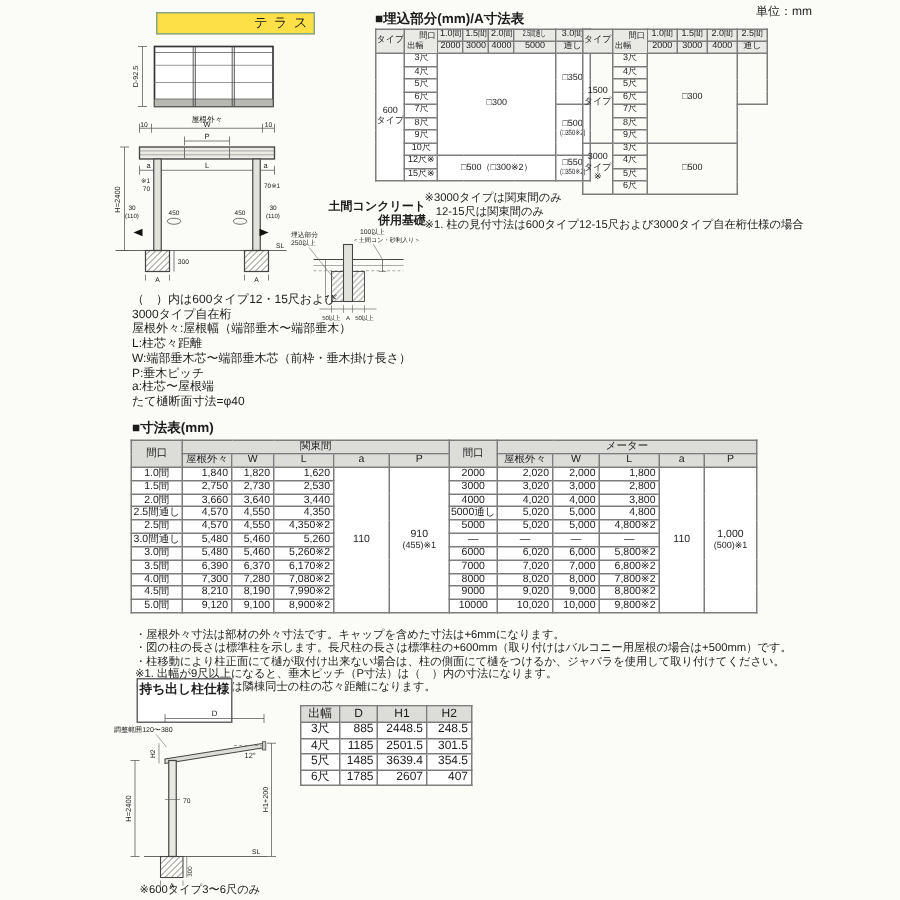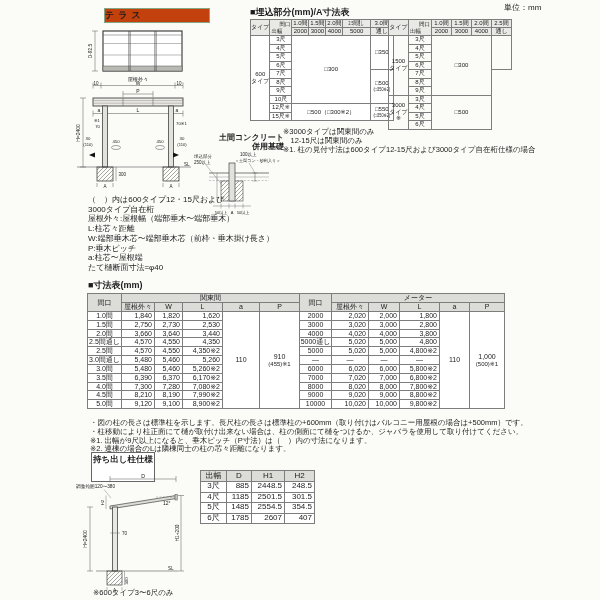--- a/index.html
+++ b/index.html
@@ -24,21 +24,21 @@
 .cant th{height:11px;background:#dcdcd9}
 .cant td{height:10.5px}
 .num{text-align:right;padding-right:2px}
 .cen{text-align:center}
 .mid{vertical-align:middle}
 .corner{position:relative;background:#e9e9e6 linear-gradient(to bottom right,
   transparent calc(50% - .5px),#7d7d7d calc(50% - .5px),#7d7d7d calc(50% + .5px),
   transparent calc(50% + .5px))}
 .corner .tr{position:absolute;top:1px;right:1px;font-size:5.5px}
 .corner .bl{position:absolute;bottom:1px;left:1px;font-size:5.5px}
-.badge{border:1px solid #84a684;background:#c2410c;text-align:left;font-weight:bold}
+.badge{border:1px solid #84a684;background:#fde047;text-align:right;font-weight:normal}
 .badge2{border:1px solid #666;background:#fff;text-align:center;font-weight:bold}
 .title{font-weight:bold;white-space:nowrap}
 .lines div{white-space:nowrap}
 .shrink2{display:inline-block;transform:scaleX(.58);transform-origin:50% 50%}
 svg text{fill:#1c1c1c}
 svg{overflow:visible}
 </style>
 </head>
 <body>
 
@@ -489,20 +489,21 @@
         <td class="num">8,900※2</td>
         <td class="cen">10000</td>
         <td class="num">10,020</td>
         <td class="num">10,000</td>
         <td class="num">9,800※2</td>
       </tr>
     </tbody>
 </table>
 
 <div class="abs lines" style="left:90px;top:419px;font-size:7.5px;line-height:8.8px">
+    <div>・屋根外々寸法は部材の外々寸法です。キャップを含めた寸法は+6mmになります。</div>
     <div>・図の柱の長さは標準柱を示します。長尺柱の長さは標準柱の+600mm（取り付けはバルコニー用屋根の場合は+500mm）です。</div>
     <div>・柱移動により柱正面にて樋が取付け出来ない場合は、柱の側面にて樋をつけるか、ジャバラを使用して取り付けてください。</div>
     <div>※1. 出幅が9尺以上になると、垂木ピッチ（P寸法）は（　）内の寸法になります。</div>
     <div>※2. 連棟の場合のLは隣棟同士の柱の芯々距離になります。</div>
   </div>
 
 <div class="abs badge2" style="left:91px;top:452px;width:64px;height:30px;font-size:8.5px;line-height:12px">持ち出し柱仕様</div>
 
 <svg class="abs" style="left:76px;top:471px" width="112" height="124" viewBox="0 0 112 124">
   <defs>
@@ -569,21 +570,21 @@
       </tr>
       <tr>
         <td class="cen">4尺</td>
         <td class="num">1185</td>
         <td class="num">2501.5</td>
         <td class="num">301.5</td>
       </tr>
       <tr>
         <td class="cen">5尺</td>
         <td class="num">1485</td>
-        <td class="num">2554.5</td>
+        <td class="num">3639.4</td>
         <td class="num">354.5</td>
       </tr>
       <tr>
         <td class="cen">6尺</td>
         <td class="num">1785</td>
         <td class="num">2607</td>
         <td class="num">407</td>
       </tr>
     </tbody>
 </table>

